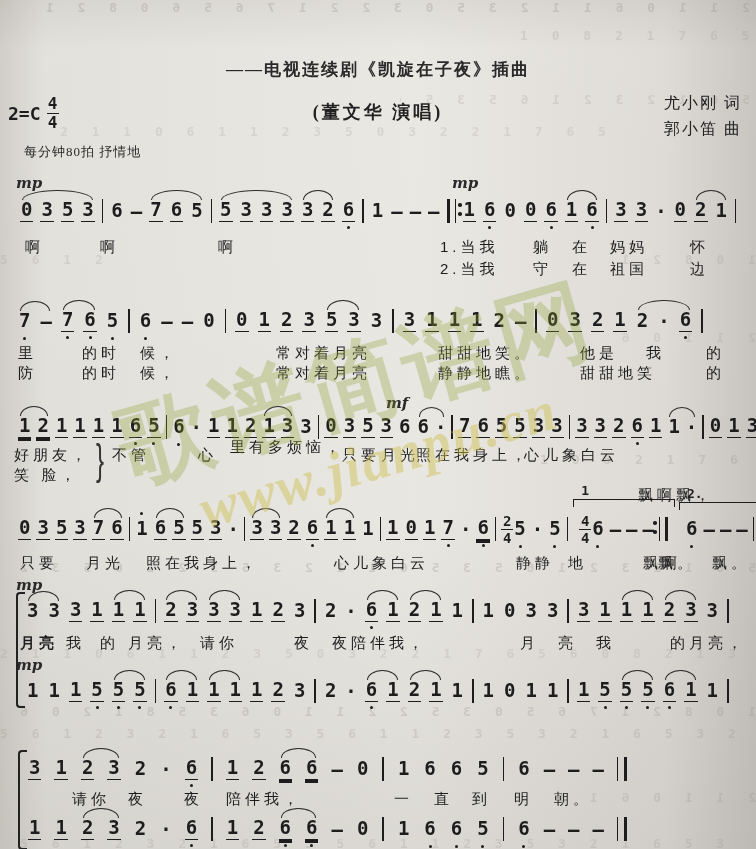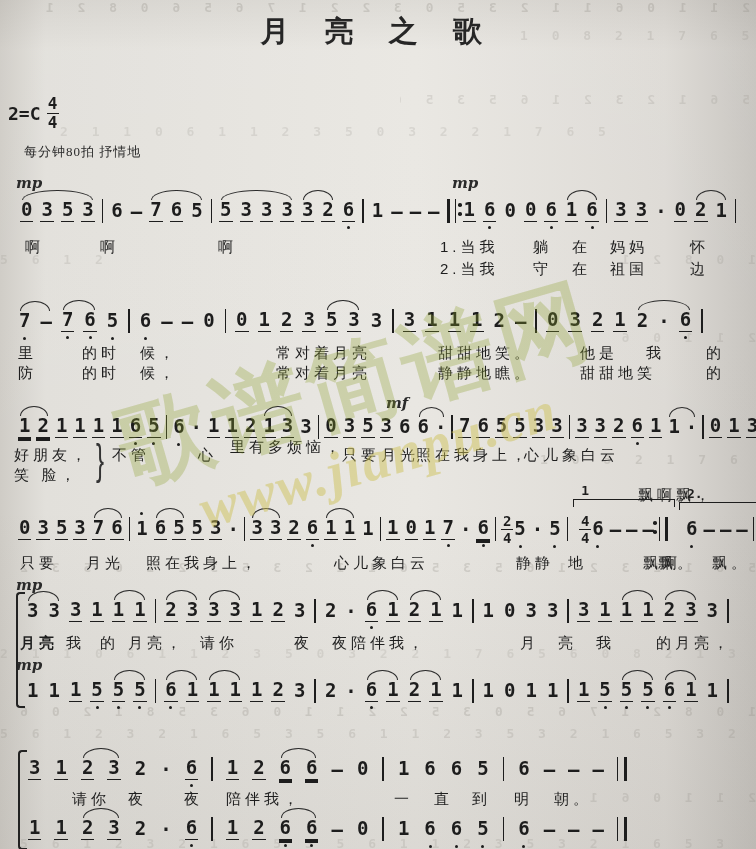--- a/index.html
+++ b/index.html
@@ -101,32 +101,37 @@
       <div class="bleed" style="left: 0px; top: 726px; width: 756px; opacity: 0.22;">5 6 1 2 3 2 1 6 5 3 5 6 1 1 2 3 5 3 2 1 6 5 3 2 1</div>
       <div class="bleed flip" style="left: 540px; top: 790px; width: 216px; opacity: 0.22;">2 1 1 0 6 1 1 2 3 5 0 3 2 2 1 7 6 5 6 0 8 2 1 3 5</div>
       <div class="bleed" style="left: 20px; top: 836px; width: 716px; opacity: 0.2;">5 6 1 2 3 2 1 6 5 3 5 6 1 1 2 3 5 3 2 1 6 5 3 2 1</div>
     </div>
 
   <div id="watermark">
     <div id="wm-site" style="color: rgba(139, 158, 44, 0.3);">歌谱简谱网</div>
     <div id="wm-url" style="color: rgba(204, 193, 84, 0.48);">www.jianpu.cn</div>
   </div>
 
-  <div class="hdr" id="title">月 亮 之 歌</div>
+  <div class="hdr" id="subtitle">——电视连续剧《凯旋在子夜》插曲</div>
 
   <div class="hdr" id="keyrow">
     <span>2=C</span>
     <span class="ts">
       <span>4</span>
       <span class="tsline"></span>
       <span>4</span>
     </span>
   </div>
 
-
+  <div class="hdr" id="performer">(董文华  演唱)</div>
+
+  <div class="hdr" id="credits">
+    <div>尤小刚 词</div>
+    <div>郭小笛 曲</div>
+  </div>
 
   <div class="hdr" id="tempo">每分钟80拍  抒情地</div>
 
   <div id="systems-layer">
       <div class="system" style="top: 168px; height: 130px;">
         <span class="dyn" style="left: 16px; top: 6px;">mp</span>
         <span class="dyn" style="left: 452px; top: 6px;">mp</span>
         <div class="notes" style="top: 30px; padding-left: 20px; --g: 7px;">
           <span class="slur">
             <span class="nt u1">0</span>
@@ -460,21 +465,21 @@
         <span class="lyr" style="left: 20px; top: 58px; font-weight: bold;">月亮</span>
         <span class="lyr" style="left: 66px; top: 58px;">我</span>
         <span class="lyr" style="left: 100px; top: 58px;">的</span>
         <span class="lyr" style="left: 128px; top: 58px;">月亮，</span>
         <span class="lyr" style="left: 200px; top: 58px;">请你</span>
         <span class="lyr" style="left: 294px; top: 58px;">夜</span>
         <span class="lyr" style="left: 332px; top: 58px;">夜陪伴我，</span>
         <span class="lyr" style="left: 520px; top: 58px;">月</span>
         <span class="lyr" style="left: 558px; top: 58px;">亮</span>
         <span class="lyr" style="left: 596px; top: 58px;">我</span>
-        <span class="lyr" style="left: 656px; top: 58px;">的月亮，</span>
+        <span class="lyr" style="left: 670px; top: 58px;">的月亮，</span>
       </div>
       <div class="system" style="top: 650px; height: 66px;">
         <span class="dyn" style="left: 16px; top: 6px;">mp</span>
         <div class="notes" style="top: 28px; padding-left: 26px; --g: 8px;">
           <span class="nt">1</span>
           <span class="nt">1</span>
           <span class="nt u1">1</span>
           <span class="nt u1 lo">5</span>
           <span class="slur">
             <span class="nt u1 lo">5</span>

